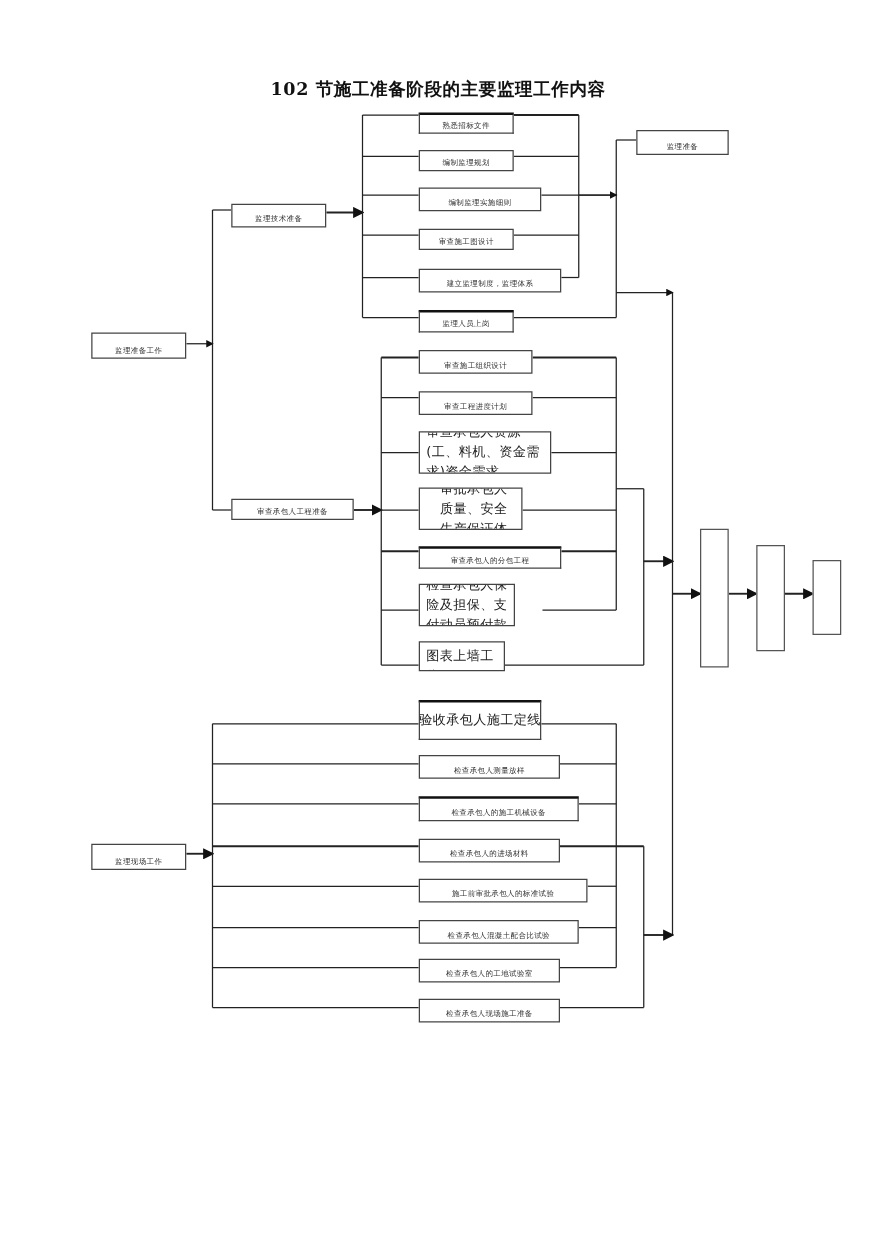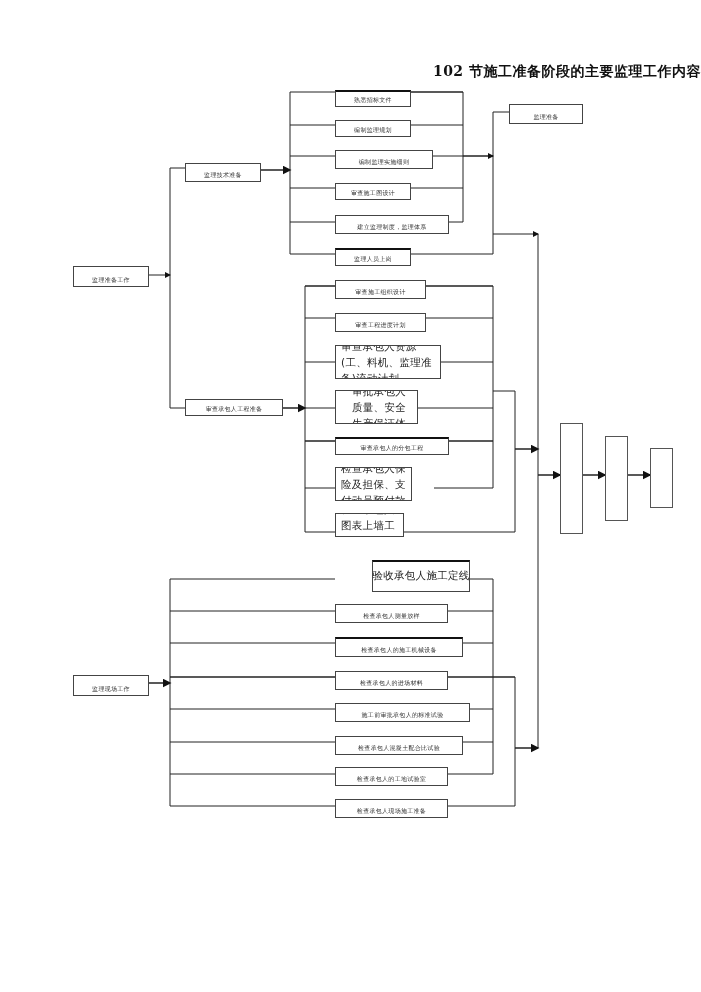--- a/index.html
+++ b/index.html
@@ -1,18 +1,18 @@
 <!DOCTYPE html>
 <html><head>
 <meta charset="utf-8">
 <style>
   html, body { margin: 0; padding: 0; background: #ffffff; }
   body { width: 701px; height: 992px; position: relative; overflow: hidden;
          font-family: "DejaVu Sans", sans-serif; color: #111; }
-  .title { position: absolute; left: 0; width: 701px; top: 63px; text-align: right;
+  .title { position: absolute; left: 0; width: 701px; top: 63px; text-align: center;
            font-family: "DejaVu Serif", serif; font-weight: bold; font-size: 14px; letter-spacing: 0.5px; }
   svg.lines { position: absolute; left: 0; top: 0; }
   .box { position: absolute; box-sizing: border-box; border: 1px solid #444; background: #fff;
          font-size: 6px; color: #333; display: flex; align-items: flex-end; justify-content: center;
          padding-bottom: 1px; white-space: nowrap; overflow: hidden; letter-spacing: 0.3px; }
   .box.big { font-size: 10.5px; color: #222; align-items: center; justify-content: flex-start;
              padding: 2px 5px; white-space: normal; line-height: 16px; }
   .box.mid { font-size: 10.5px; color: #222; align-items: center; }
   .box.thicktop { border-top: 2px solid #111; }
   .box.empty { border: 1px solid #555; }
@@ -111,31 +111,31 @@
 <div class="box" style="left:335px;top:120px;width:76px;height:17px;">编制监理规划</div>
 <div class="box" style="left:335px;top:150px;width:98px;height:19px;">编制监理实施细则</div>
 <div class="box" style="left:335px;top:183px;width:76px;height:17px;">审查施工图设计</div>
 <div class="box" style="left:335px;top:215px;width:114px;height:19px;">建立监理制度，监理体系</div>
 <div class="box thicktop" style="left:335px;top:248px;width:76px;height:18px;">监理人员上岗</div>
 <div class="box" style="left:509px;top:104px;width:74px;height:20px;">监理准备</div>
 
 <div class="box" style="left:185px;top:399px;width:98px;height:17px;">审查承包人工程准备</div>
 <div class="box" style="left:335px;top:280px;width:91px;height:19px;">审查施工组织设计</div>
 <div class="box" style="left:335px;top:313px;width:91px;height:19px;">审查工程进度计划</div>
-<div class="box big" style="left:335px;top:345px;width:106px;height:34px;">审查承包人资源(工、料机、监理准备)流动计划</div>
+<div class="box big" style="left:335px;top:345px;width:106px;height:34px;">审查承包人资源(工、料机、资金需求)资金需求</div>
 <div class="box big" style="left:335px;top:390px;width:83px;height:34px;padding-left:16px;">审批承包人质量、安全生产保证体</div>
 <div class="box thicktop" style="left:335px;top:437px;width:114px;height:18px;">审查承包人的分包工程</div>
 <div class="box big" style="left:335px;top:467px;width:77px;height:34px;">检查承包人保险及担保、支付动员预付款</div>
 <div class="box big" style="left:335px;top:513px;width:69px;height:24px;">检查承包人图表上墙工作</div>
 
 <div class="box empty" style="left:560px;top:423px;width:23px;height:111px;"></div>
 <div class="box empty" style="left:605px;top:436px;width:23px;height:85px;"></div>
 <div class="box empty" style="left:650px;top:448px;width:23px;height:60px;"></div>
 
 <div class="box" style="left:73px;top:675px;width:76px;height:21px;">监理现场工作</div>
-<div class="box mid thicktop" style="left:335px;top:560px;width:98px;height:32px;margin-left:37px;">验收承包人施工定线</div>
+<div class="box mid thicktop" style="left:335px;top:560px;width:98px;height:32px;">验收承包人施工定线</div>
 <div class="box" style="left:335px;top:604px;width:113px;height:19px;">检查承包人测量放样</div>
 <div class="box thicktop" style="left:335px;top:637px;width:128px;height:20px;">检查承包人的施工机械设备</div>
 <div class="box" style="left:335px;top:671px;width:113px;height:19px;">检查承包人的进场材料</div>
 <div class="box" style="left:335px;top:703px;width:135px;height:19px;">施工前审批承包人的标准试验</div>
 <div class="box" style="left:335px;top:736px;width:128px;height:19px;">检查承包人混凝土配合比试验</div>
 <div class="box" style="left:335px;top:767px;width:113px;height:19px;">检查承包人的工地试验室</div>
 <div class="box" style="left:335px;top:799px;width:113px;height:19px;">检查承包人现场施工准备</div>
 
 </body></html>

